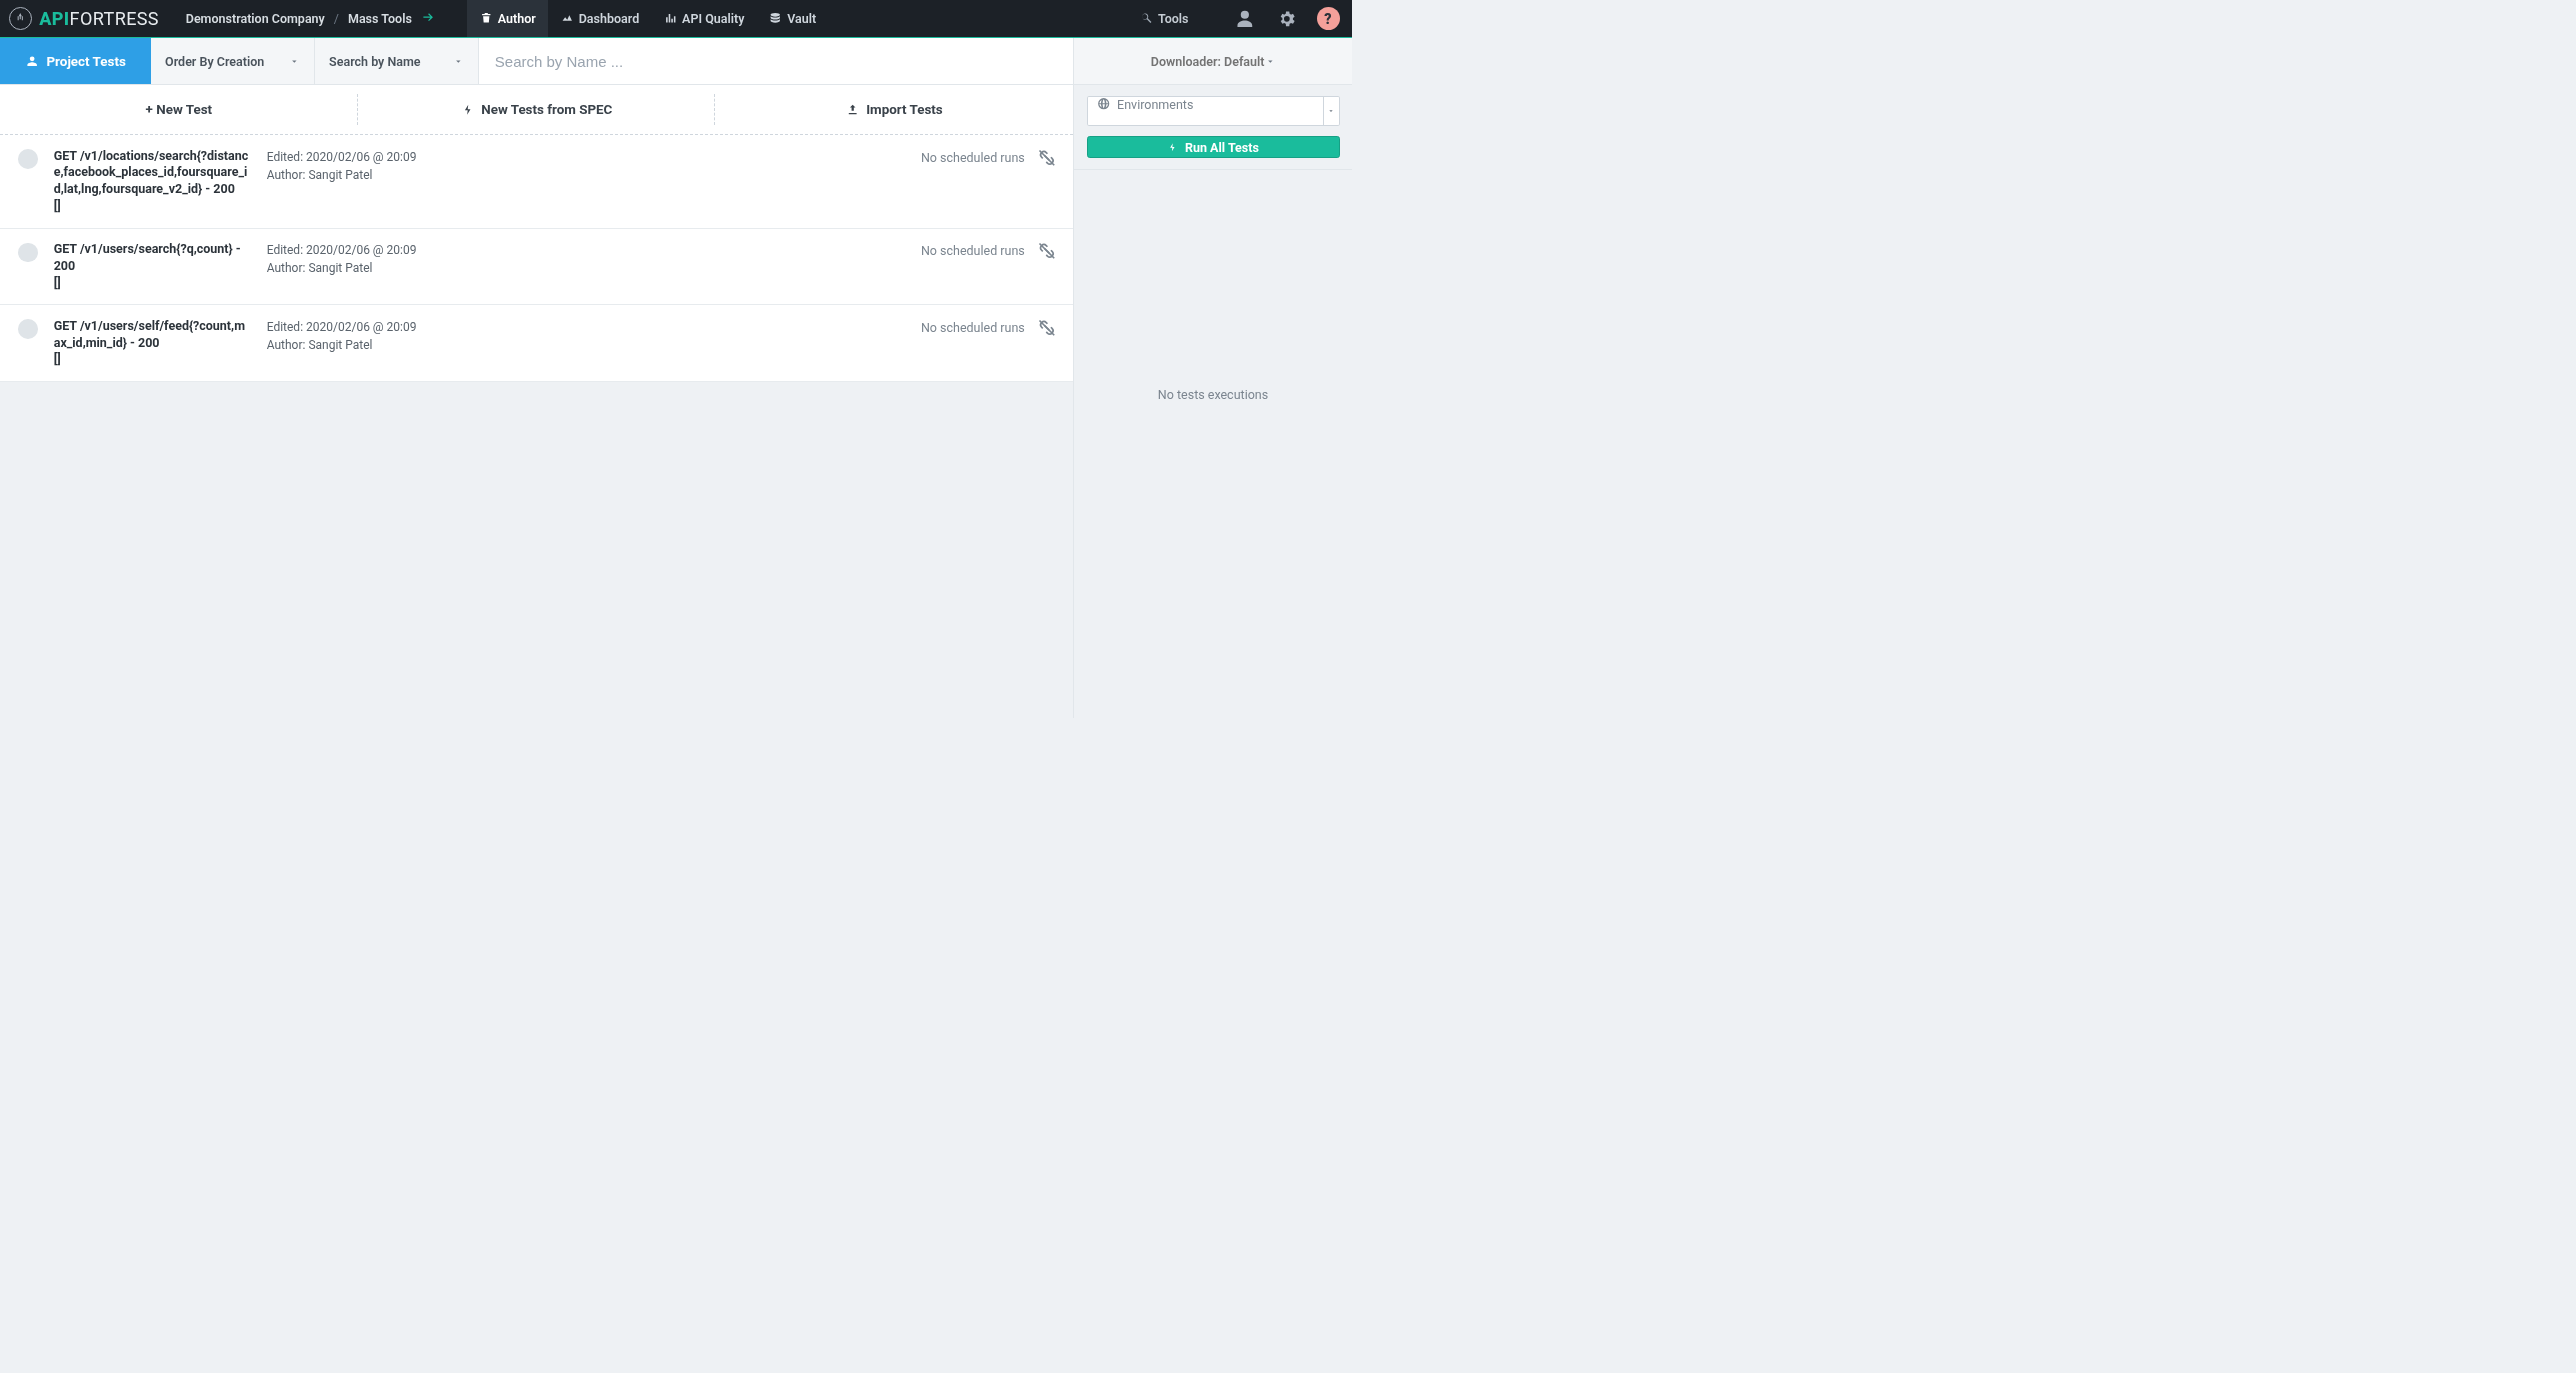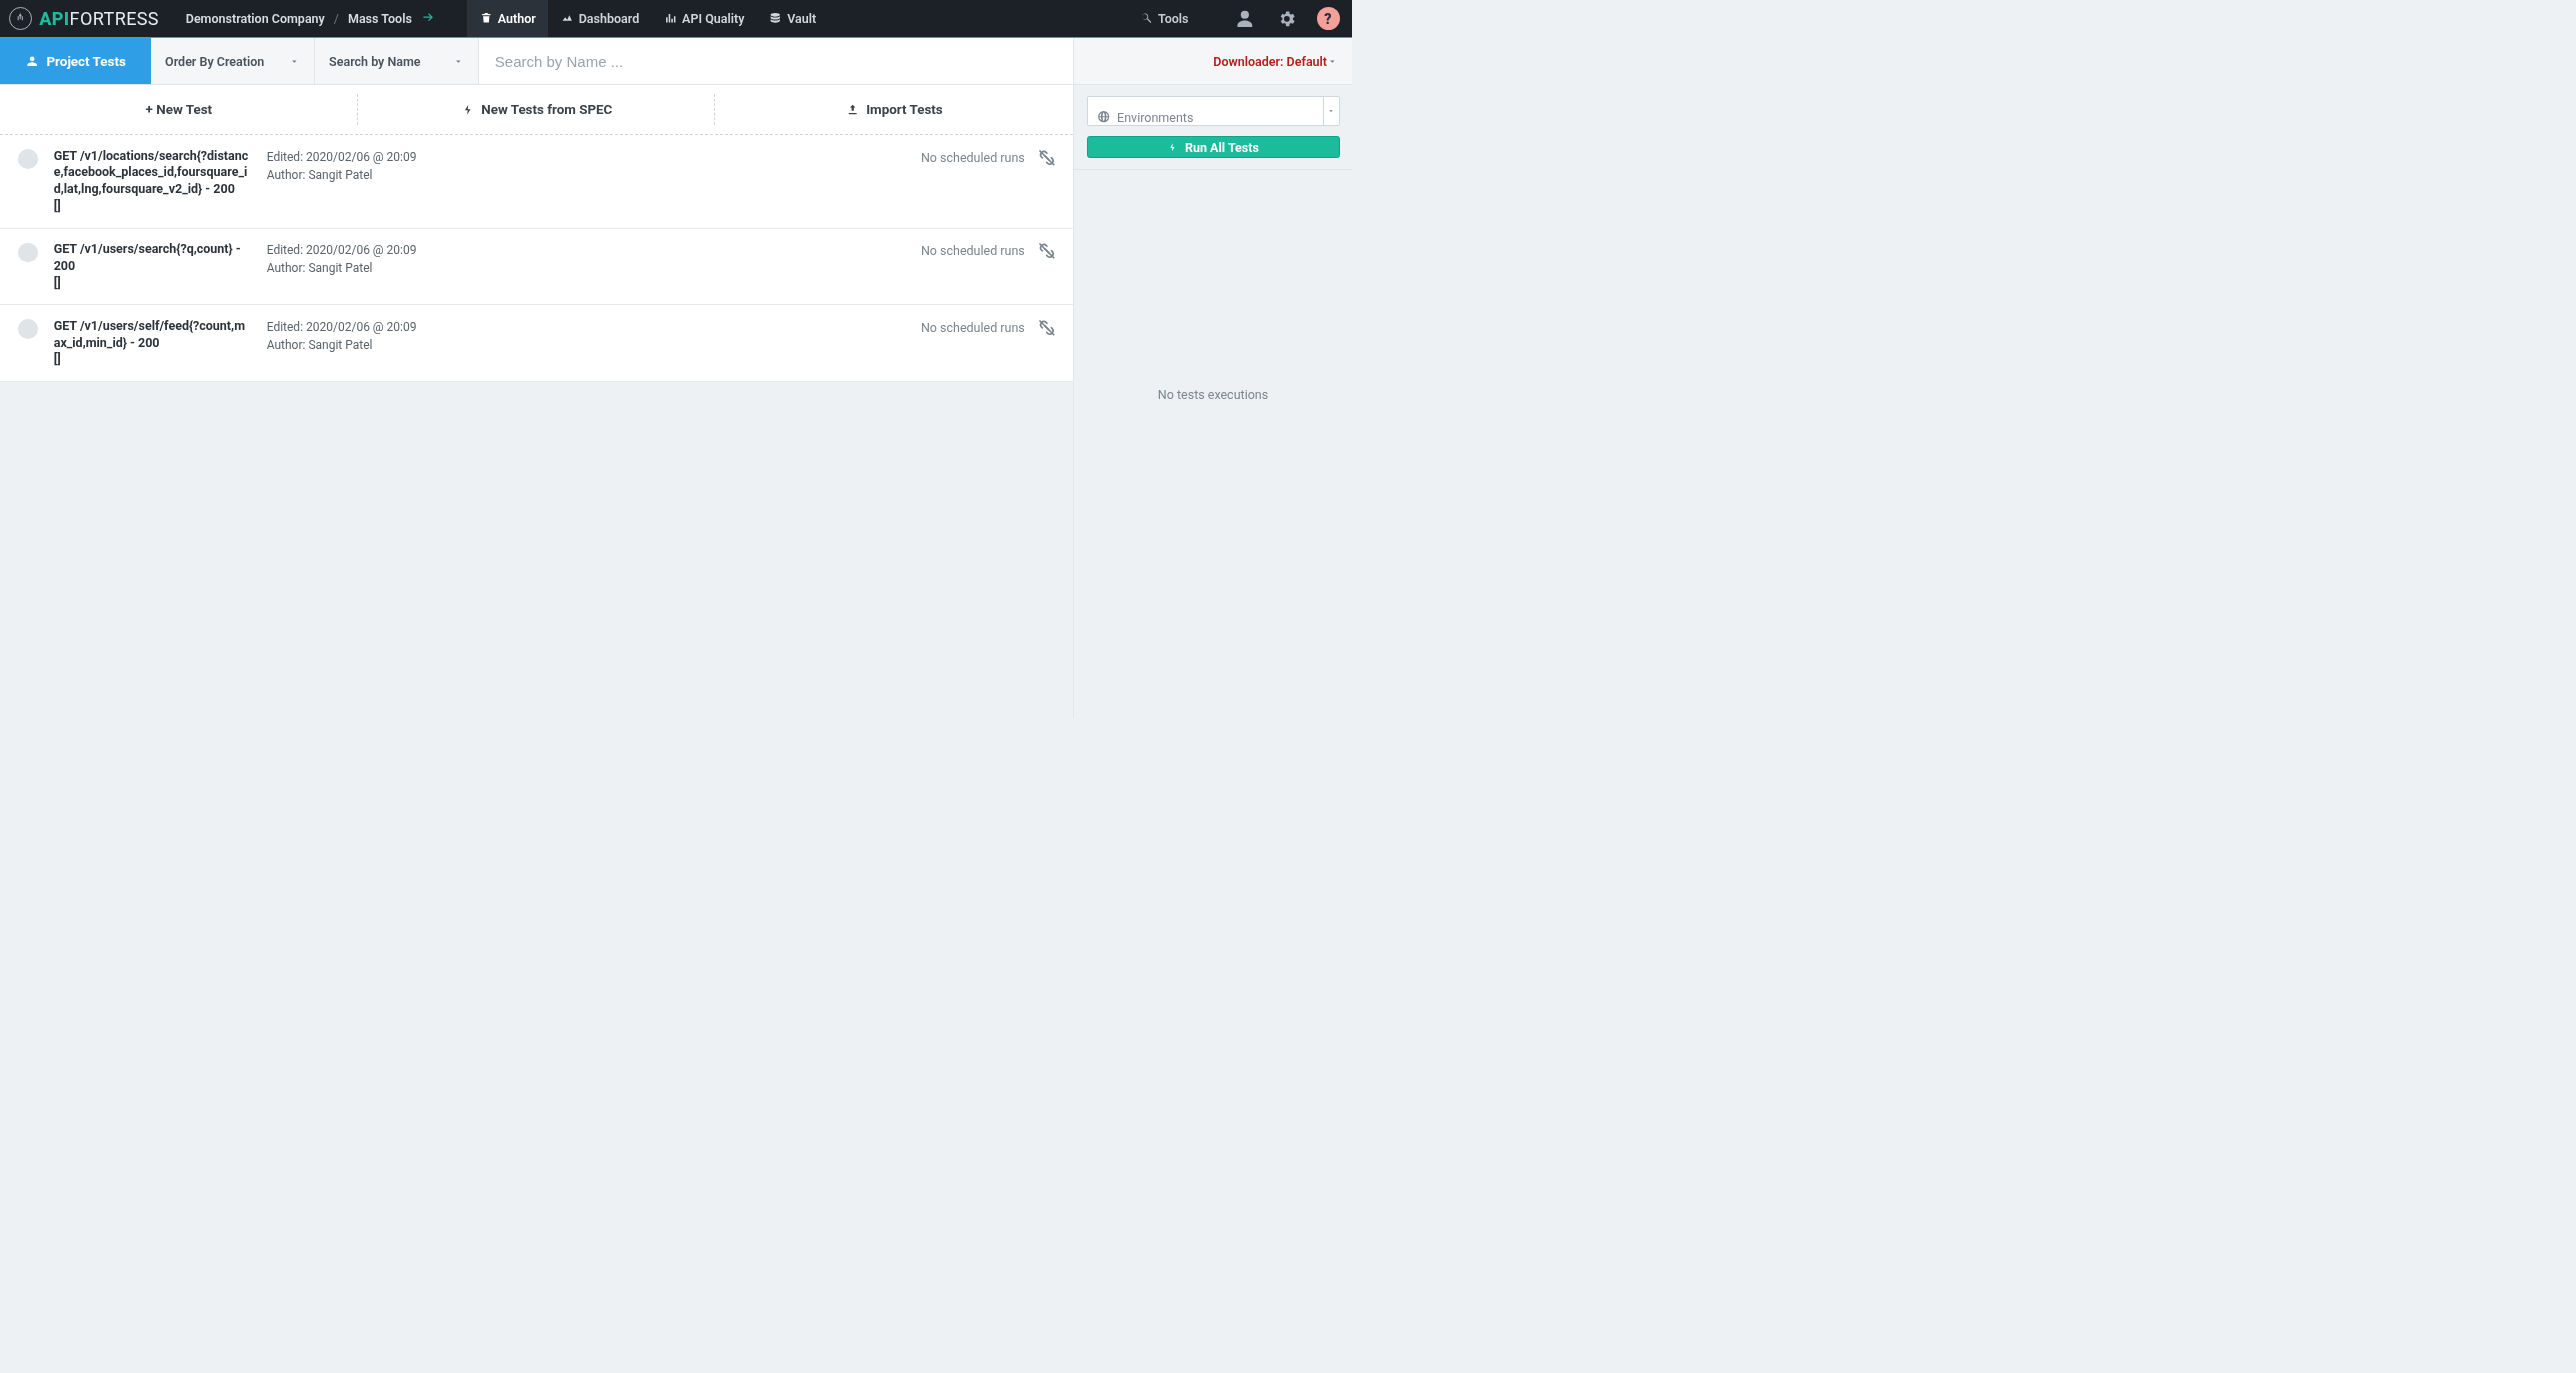--- a/index.html
+++ b/index.html
@@ -62,21 +62,21 @@
     display:flex;align-items:center;justify-content:space-between;
     width:164px;padding:0 14.3px;border-right:0.9px solid #e1e6ea;color:#4a535c;font-size:12.5px;font-weight:600;cursor:pointer;
   }
   .dropdown:first-of-type{border-left:0.9px solid #e1e6ea;}
   .dropdown svg{width:10.7px;height:10.7px;fill:#6b7580;}
   .searchbox { flex:1; display:flex; align-items:center; padding:0 16px; background:#fff; }
   .searchbox input{border:none;outline:none;width:100%;font-size:15px;color:#333;}
   .searchbox input::placeholder{color:#9aa4af;}
 
   .rightcol-head{
-    width:279px;display:flex;align-items:center;justify-content:flex-end;padding:0 14.3px;border-left:0.9px solid #e1e6ea;color:#b91c1c;font-weight:600;font-size:12.5px;cursor:pointer;
+    width:279px;display:flex;align-items:center;justify-content:center;padding:0 14.3px;border-left:0.9px solid #e1e6ea;color:#737373;font-weight:600;font-size:12.5px;cursor:pointer;
   }
   .rightcol-head svg{width:10.7px;height:10.7px;fill:#6b7580;}
 
   
   .main { display:flex; height: calc(100% - 38px - 47px - 1.8px); }
   .center { flex:1; background:#eef1f4; display:flex; flex-direction:column; }
   .rightcol{ width:279px; background:#eef1f4; border-left:0.9px solid #e1e6ea; padding:10.7px 12.5px 0; display:flex;flex-direction:column;gap:10.7px;}
 
   
   .actions { height:50px; background:#fff; border-bottom:0.9px dashed #cfd6dd; display:flex; }
@@ -93,21 +93,21 @@
     display:flex;padding:12.5px 16px 12.5px 18px;border-bottom:0.9px solid #e7ebee;gap:16px;align-items:flex-start;
   }
   .dot{width:19.7px;height:19.7px;border-radius:50%;background:#dfe4e8;flex-shrink:0;margin-top:1.8px;}
   .tname{width:197px;flex-shrink:0;font-weight:700;color:#2c333a;font-size:12.5px;line-height:1.35;word-break:break-all;}
   .tname .bracket{display:block;color:#2c333a;}
   .tmeta{font-size:12px;color:#5a636c;line-height:1.5;}
   .sched{margin-left:auto;display:flex;align-items:center;gap:12.5px;color:#7b858f;font-size:12.5px;}
   .sched svg{width:19.7px;height:19.7px;fill:#7b858f;}
 
   
-  .env-select{display:flex;align-items:flex-end;border:0.9px solid #cfd6dd;background:#fff;height:30px;border-radius:1.8px;cursor:pointer;}
+  .env-select{display:flex;align-items:flex-start;border:0.9px solid #cfd6dd;background:#fff;height:30px;border-radius:1.8px;cursor:pointer;}
   .env-select .lbl{flex:1;display:flex;align-items:center;gap:7.2px;padding:0 9px;color:#7b858f;font-size:12.5px;}
   .env-select .lbl svg{width:13.4px;height:13.4px;fill:#7b858f;}
   .env-select .caret{width:16px;border-left:0.9px solid #cfd6dd;align-self:stretch;display:flex;align-items:center;justify-content:center;}
   .env-select .caret svg{width:8px;height:8px;fill:#6b7580;}
   .run-all{height:22px;background:#1abc9c;color:#fff;border-radius:2.7px;display:flex;align-items:center;justify-content:center;gap:7.2px;font-weight:700;font-size:12.5px;cursor:pointer;border:0.9px solid #16a085;}
   .run-all svg{width:10.7px;height:10.7px;fill:#fff;}
   .divider{height:0.9px;background:#e1e6ea;margin:0 -12.5px;}
   .no-exec{text-align:center;color:#7b858f;font-size:12.5px;margin-top:206px;}
 </style>
 </head>

